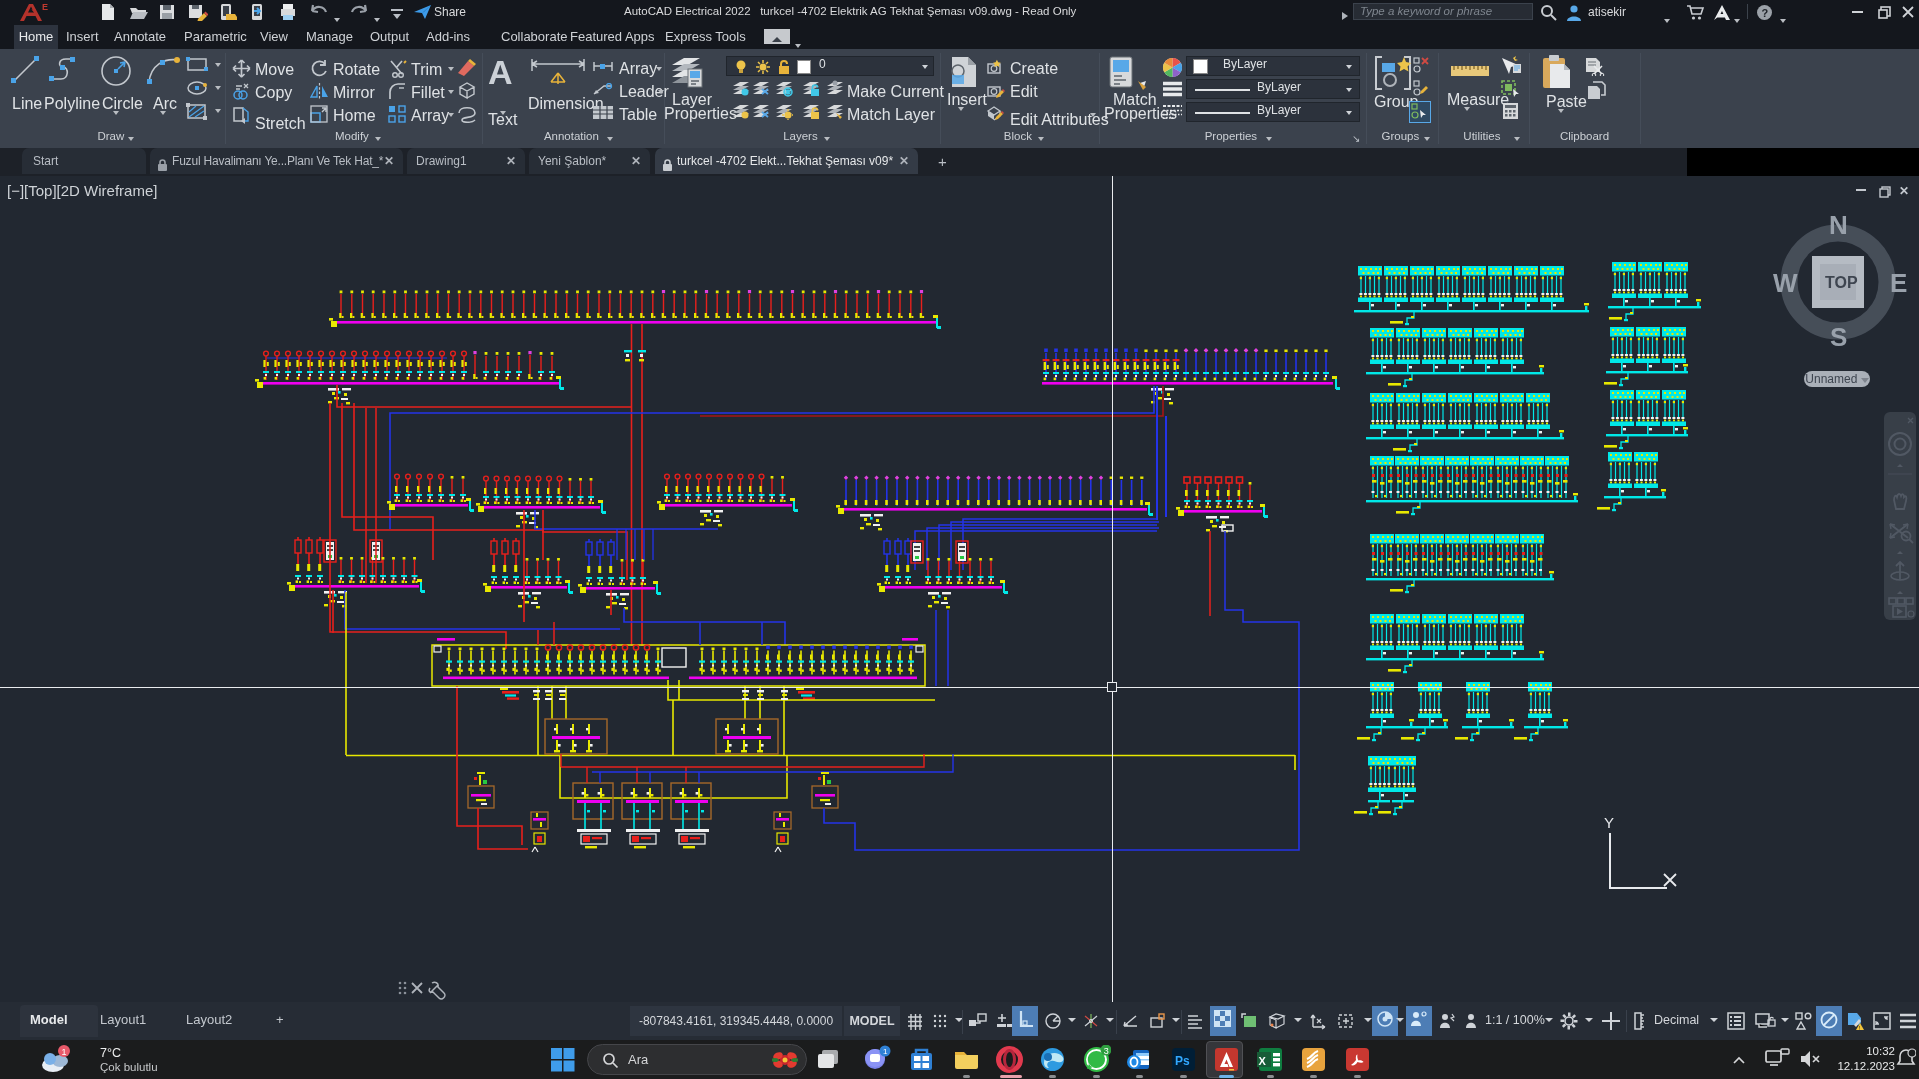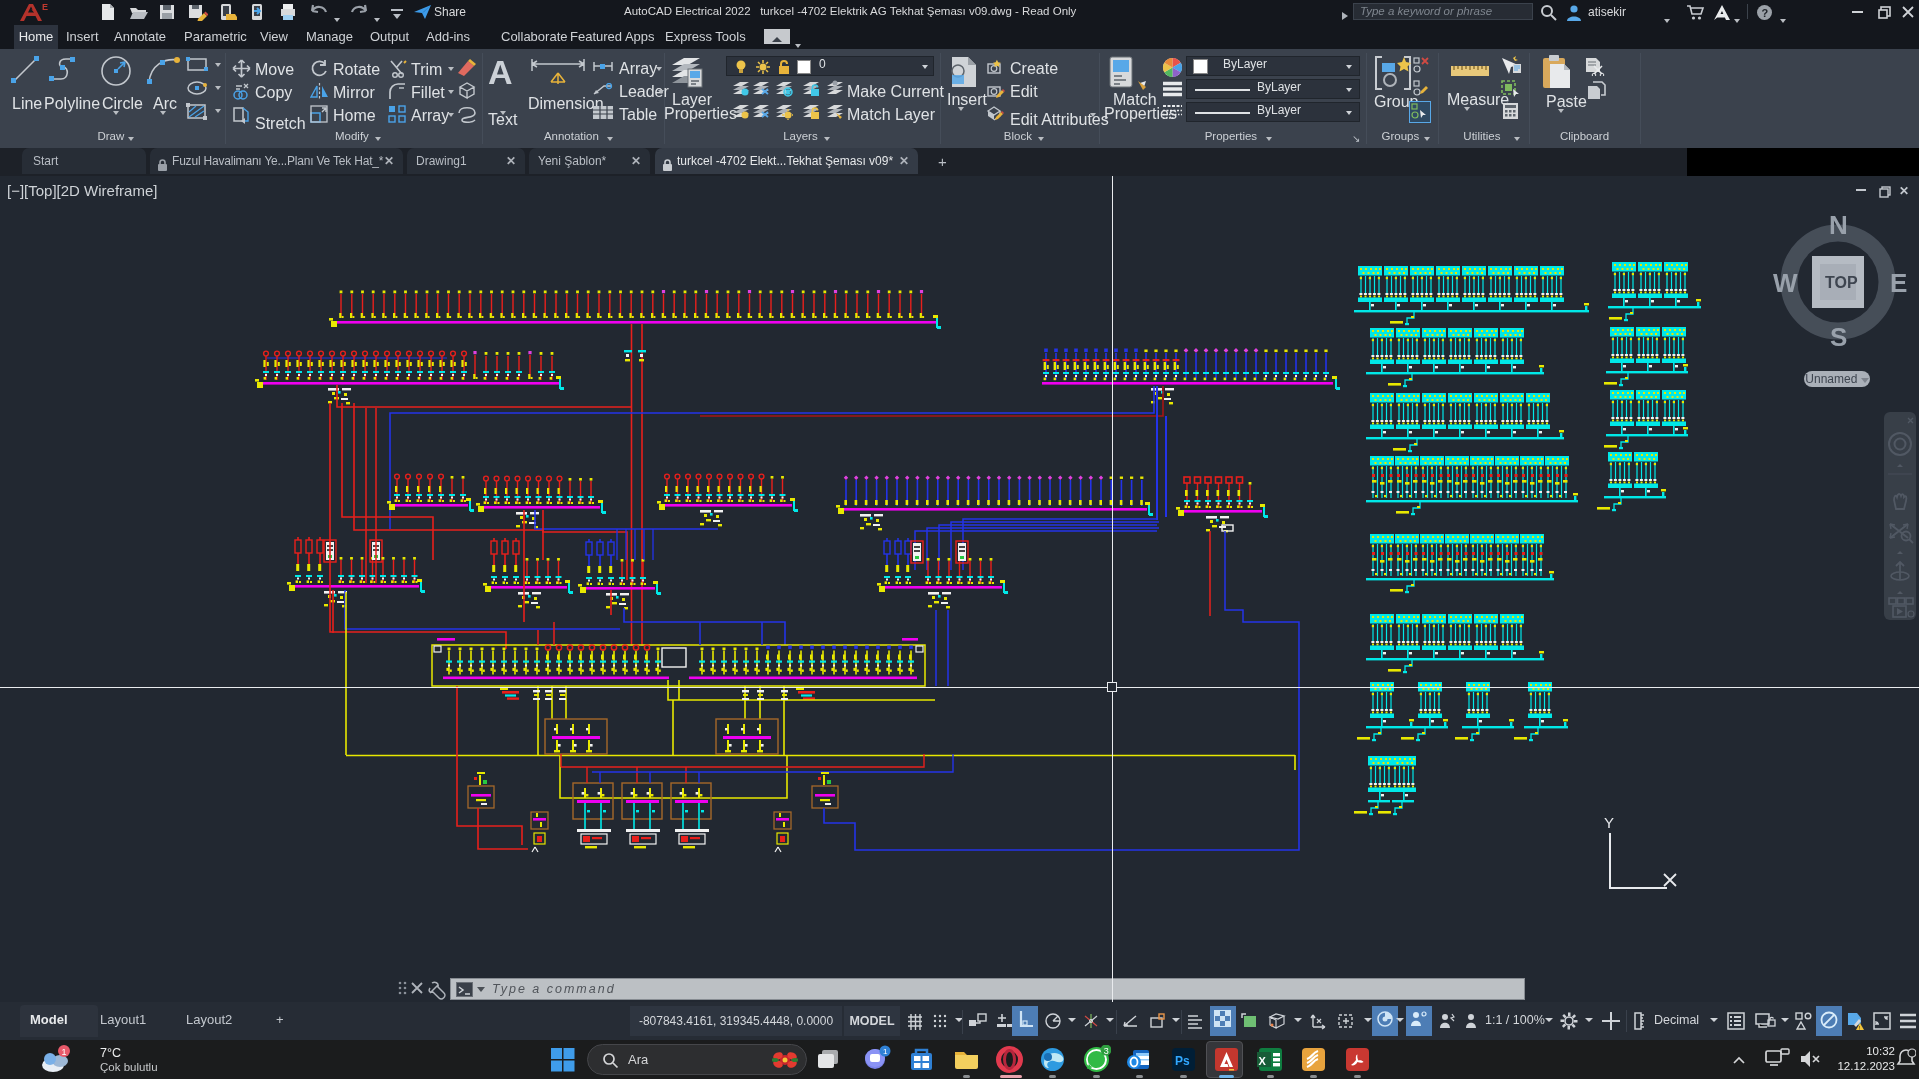--- a/index.html
+++ b/index.html
@@ -1541,28 +1541,20 @@
             <circle cx="4" cy="4" r="1.3"></circle>
             <circle cx="9" cy="4" r="1.3"></circle>
             <circle cx="4" cy="9" r="1.3"></circle>
             <circle cx="9" cy="9" r="1.3"></circle>
             <circle cx="4" cy="14" r="1.3"></circle>
             <circle cx="9" cy="14" r="1.3"></circle>
           </g>
           <path d="M16 4 l10 10 m0 -10 L16 14" stroke="#aeb3ba" stroke-width="1.8"></path>
           <path d="M34 14 l8 -8 m-6 -2 c3 -2 7 0 6 4 l6 6 c3 3 -2 8 -5 5 l-6 -6 c-3 1 -5 -1 -3 -4" stroke="#aeb3ba" stroke-width="1.5" fill="none"></path>
         </svg></div>
-      <div id="cmdbar">
-        <div class="ic"><svg width="15" height="13" viewBox="0 0 15 13">
-            <path d="M2 3 l4 3 l-4 3" stroke="#cfd3d8" stroke-width="1.5" fill="none"></path>
-            <path d="M8 10 h5" stroke="#cfd3d8" stroke-width="1.5"></path>
-          </svg></div>
-        <div class="abs" style="left:26px;top:8px;width:0;height:0;border-left:4px solid transparent;border-right:4px solid transparent;border-top:5px solid #4a4f55;"></div>
-        <div class="tx">Type a command</div>
-      </div>
       <div class="abs" style="left:0;top:511px;width:1919px;height:1.2px;background:#e9ebee;"></div>
       <div class="abs" style="left:1112px;top:0;width:1.2px;height:826px;background:#e9ebee;"></div>
       <div class="abs" style="left:1107px;top:506px;width:10px;height:10px;border:1.5px solid #e9ebee;background:#222831;"></div>
     </div>
     <div id="statusbar">
       <div class="abs" style="left:20px;top:3px;width:78px;height:32px;background:#2d333d;border-radius:4px 4px 0 0;"></div>
       <div class="ltab" style="left:30px;font-weight:bold;color:#e8eaec;">Model</div>
       <div class="ltab" style="left:100px;">Layout1</div>
       <div class="ltab" style="left:186px;">Layout2</div>
       <div class="ltab" style="left:276px;">+</div>

